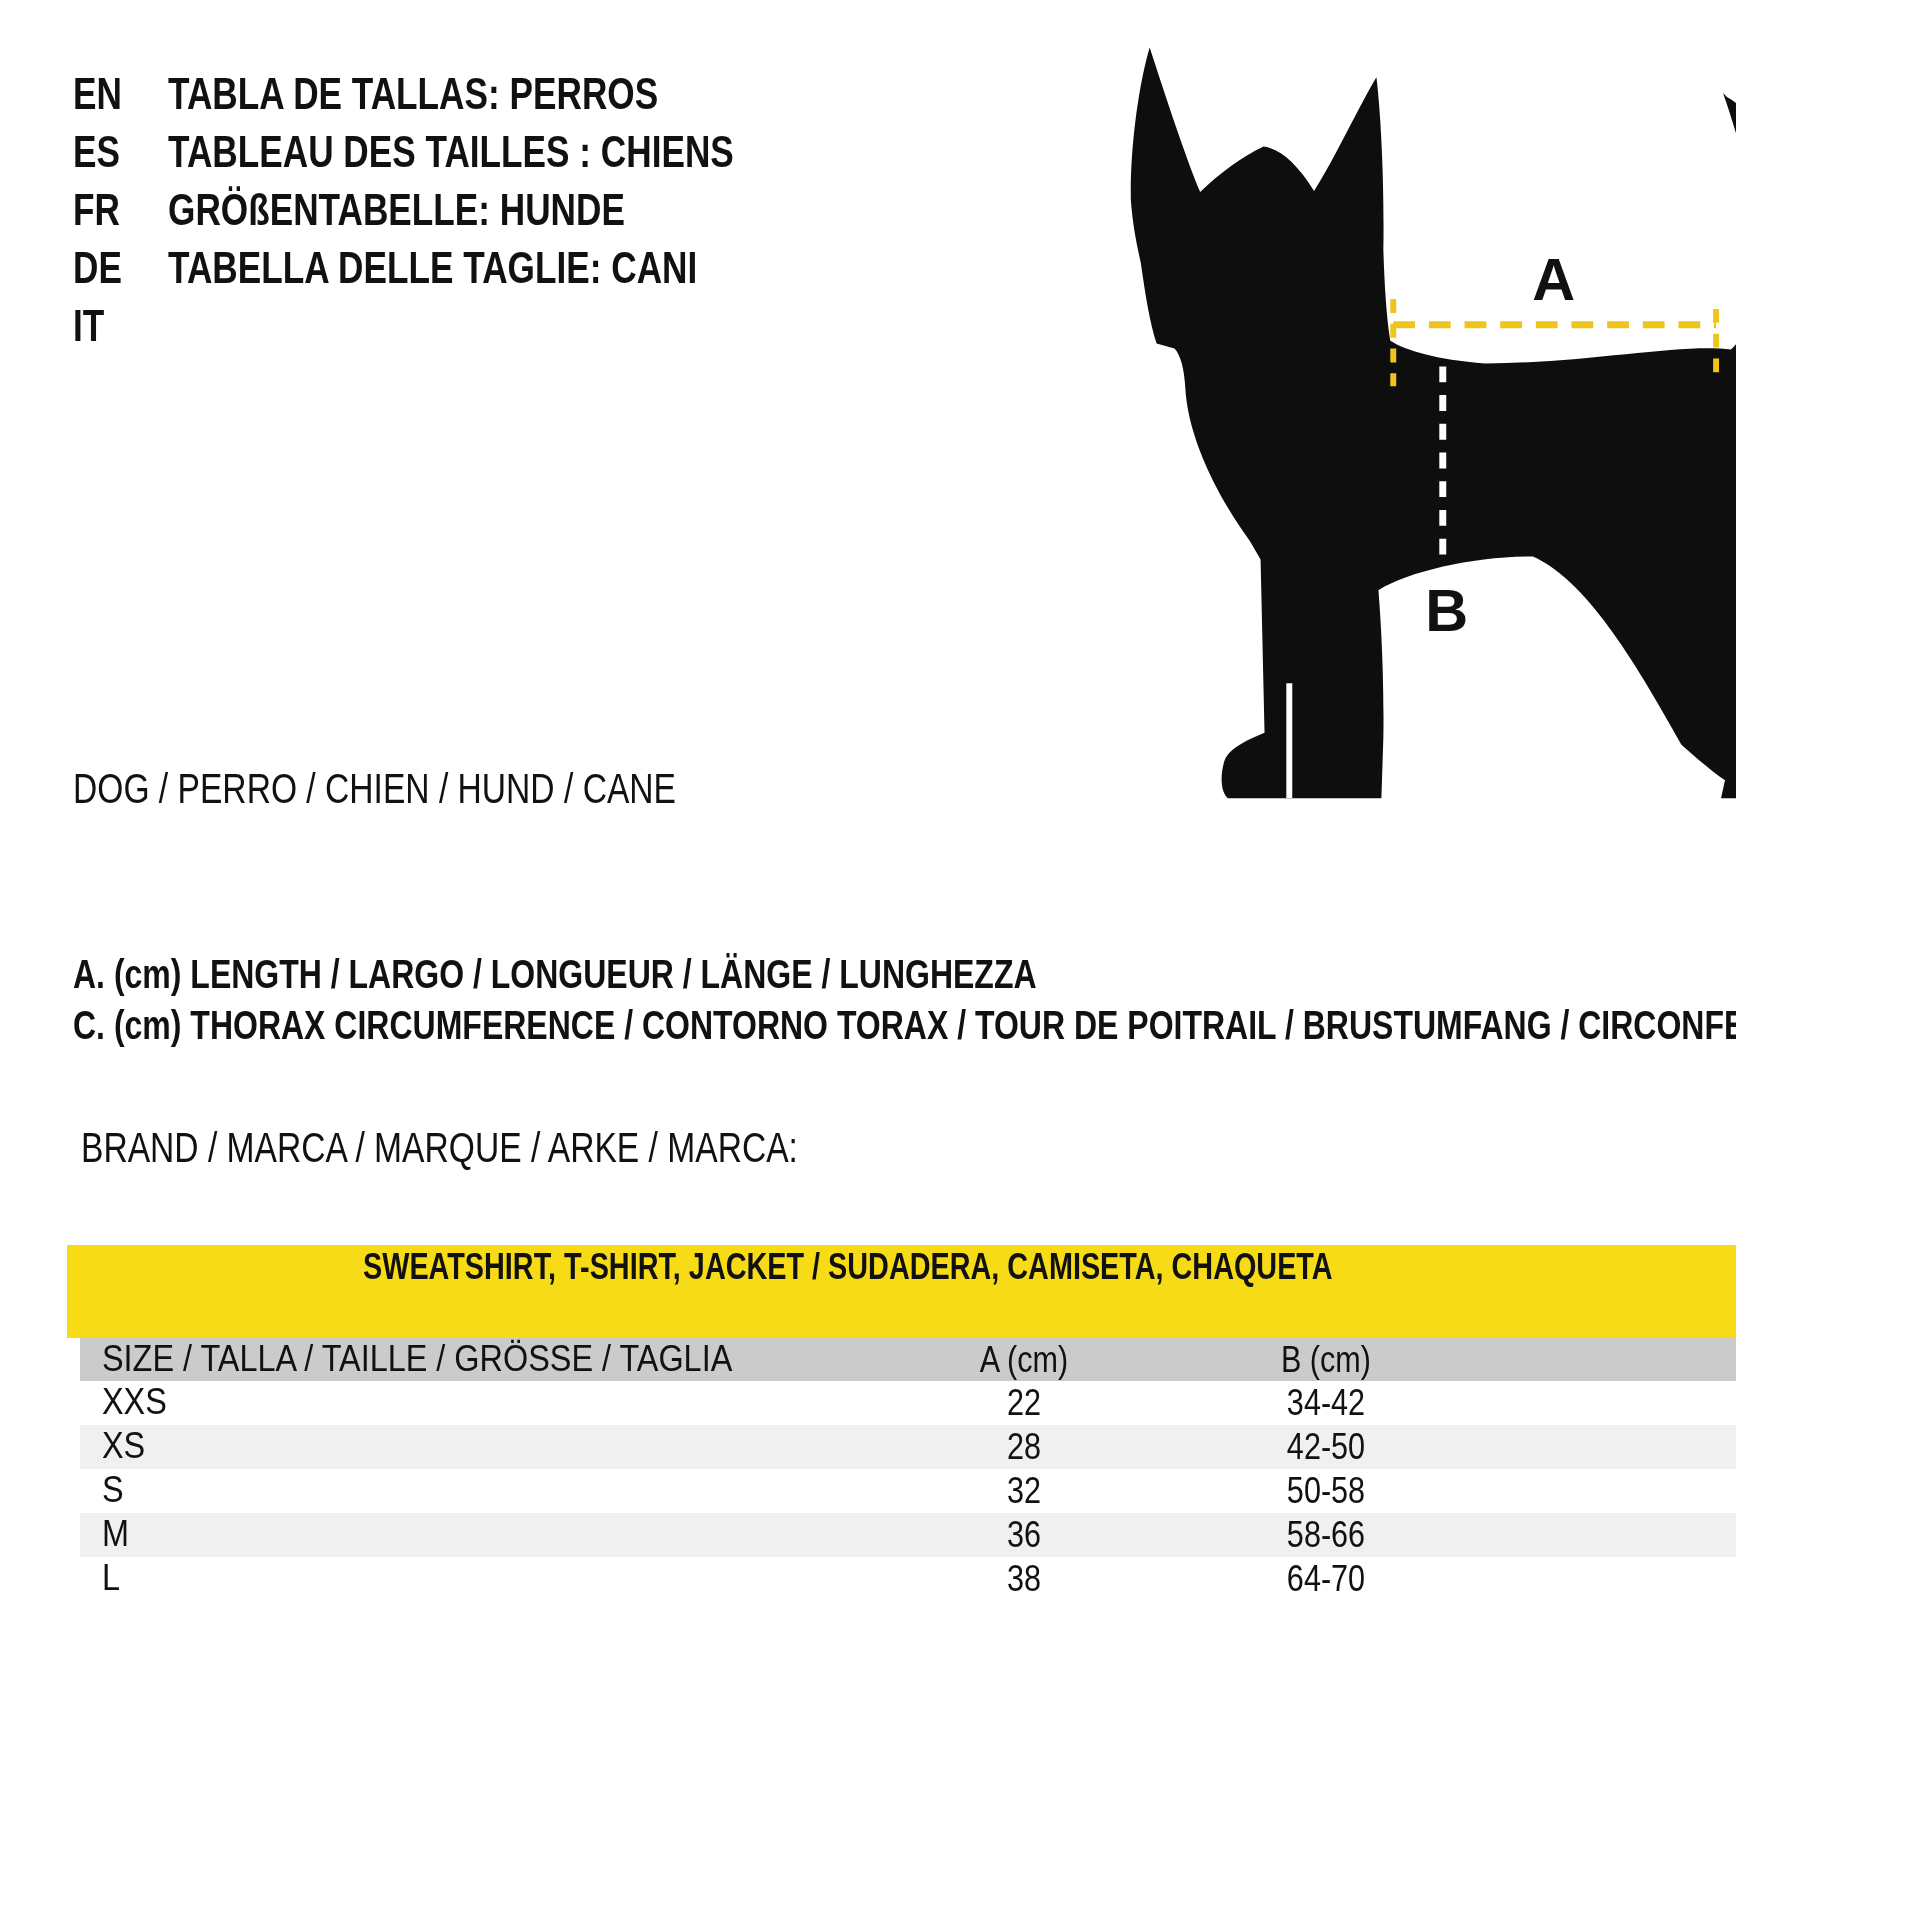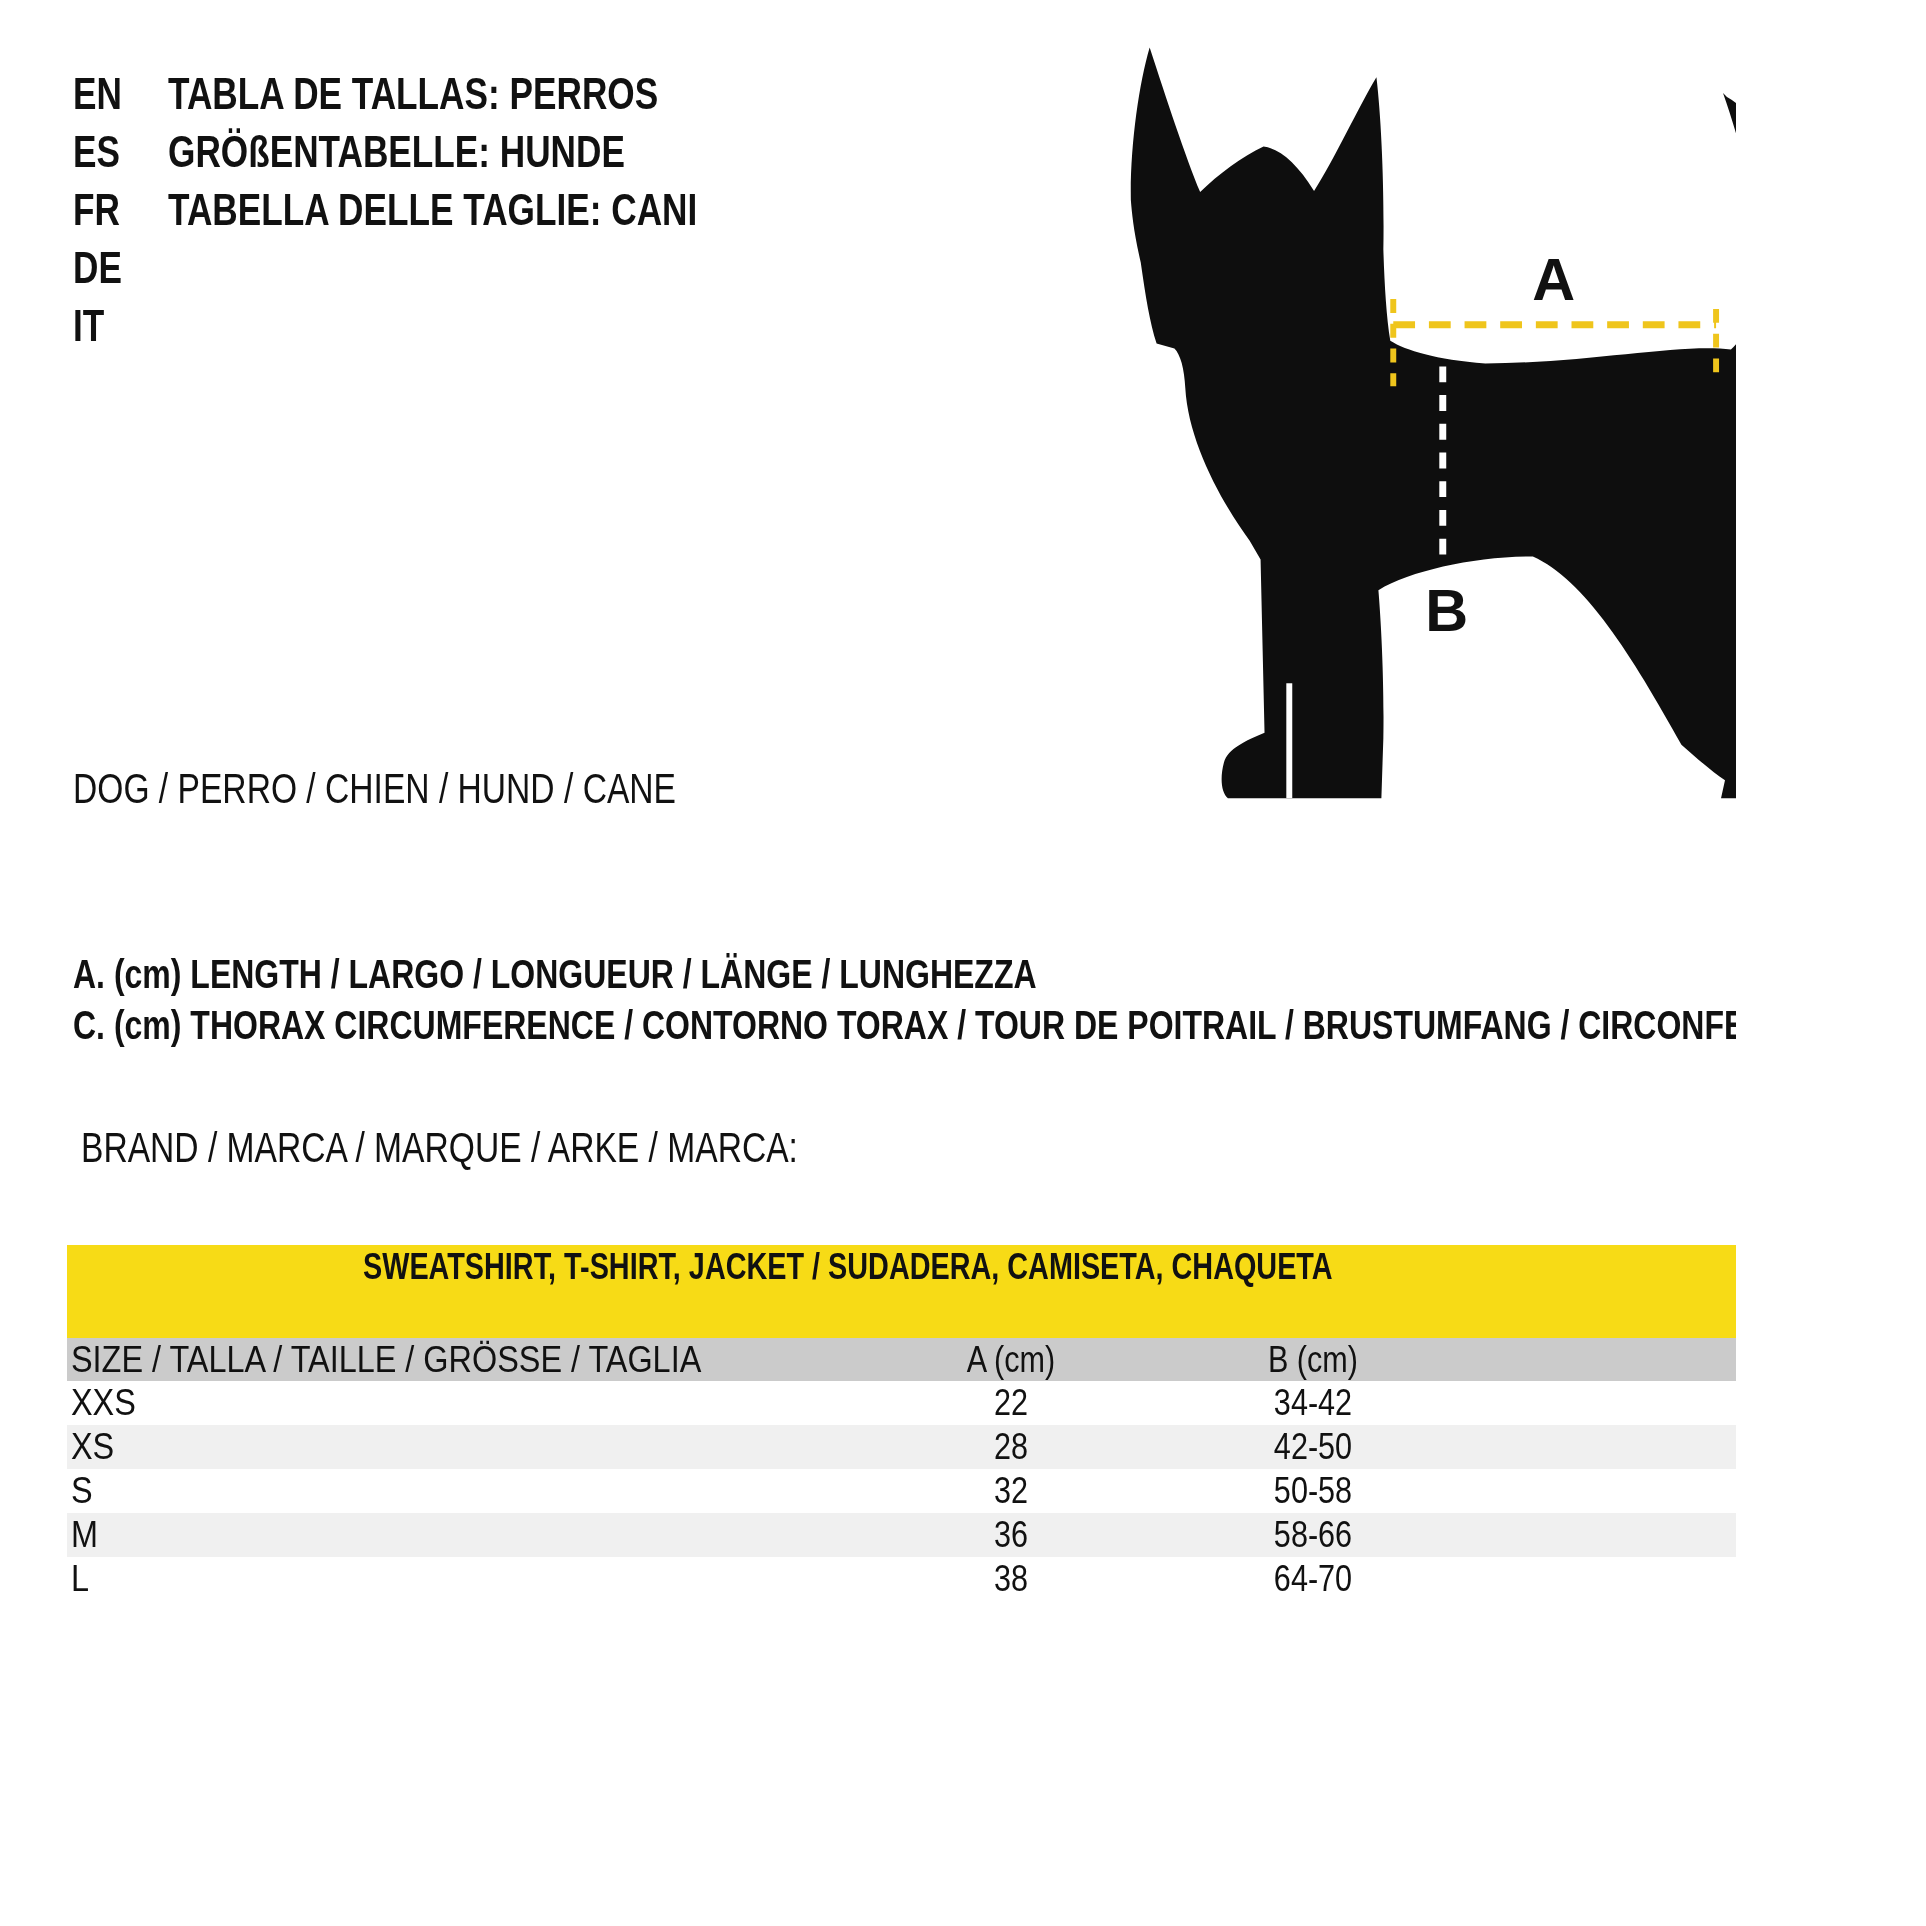--- a/index.html
+++ b/index.html
@@ -32,21 +32,21 @@
   .notes div{height:51px;line-height:51px;}
 
   
   .size-table{position:absolute;left:67px;top:1245px;width:1790px;}
   .tbl-title{height:93px;background:var(--band-yellow);padding-left:14px;
              display:flex;flex-direction:row;justify-content:center;}
   .tbl-title div{height:43px;line-height:43px;font-size:36px;font-weight:700;}
   .tbl-head{height:43px;background:var(--header-gray);}
   .tbl-row{height:44px;background:#fff;}
   .tbl-row.alt{background:var(--row-alt-gray);}
-  .tbl-head,.tbl-row{position:relative;display:flex;align-items:center;padding-left:4px;font-size:36px;font-weight:400;}
+  .tbl-head,.tbl-row{position:relative;display:flex;padding-left:22px;font-size:36px;font-weight:400;margin-left:13px;}
   .cell-a,.cell-b{position:absolute;top:50%;font-size:36px;font-weight:400;}
   .cell-a{left:944px;}
   .cell-b{left:1246px;}
 
   
   .diagram{position:absolute;left:0;top:0;width:1927px;height:1927px;}
   .dog-fill{fill:var(--dog);}
   .measure-a{stroke:var(--dash-yellow);}
   .measure-b{stroke:var(--dash-white);}
   .marker-label{font-family:"Liberation Sans",sans-serif;font-size:60px;font-weight:700;fill:#111;text-anchor:middle;}
@@ -58,20 +58,21 @@
 
   <div class="lang-codes">
     <div><span class="cx">EN</span></div>
     <div><span class="cx">ES</span></div>
     <div><span class="cx">FR</span></div>
     <div><span class="cx">DE</span></div>
     <div><span class="cx">IT</span></div>
   </div>
   <div class="lang-labels">
     <div><span class="cx">TABLA DE TALLAS: PERROS</span></div>
+    <div><span class="cx">TABLEAU DES TAILLES : CHIENS</span></div>
     <div><span class="cx">GRÖßENTABELLE: HUNDE</span></div>
     <div><span class="cx">TABELLA DELLE TAGLIE: CANI</span></div>
   </div>
 
   <svg class="diagram" viewBox="0 0 1946 1946" aria-hidden="true">
     <path class="dog-fill" d="
       M 1161 48
       C 1150 85 1141 150 1142 202
       C 1143 215 1145 235 1152 265
       C 1157 300 1161 325 1168 347

